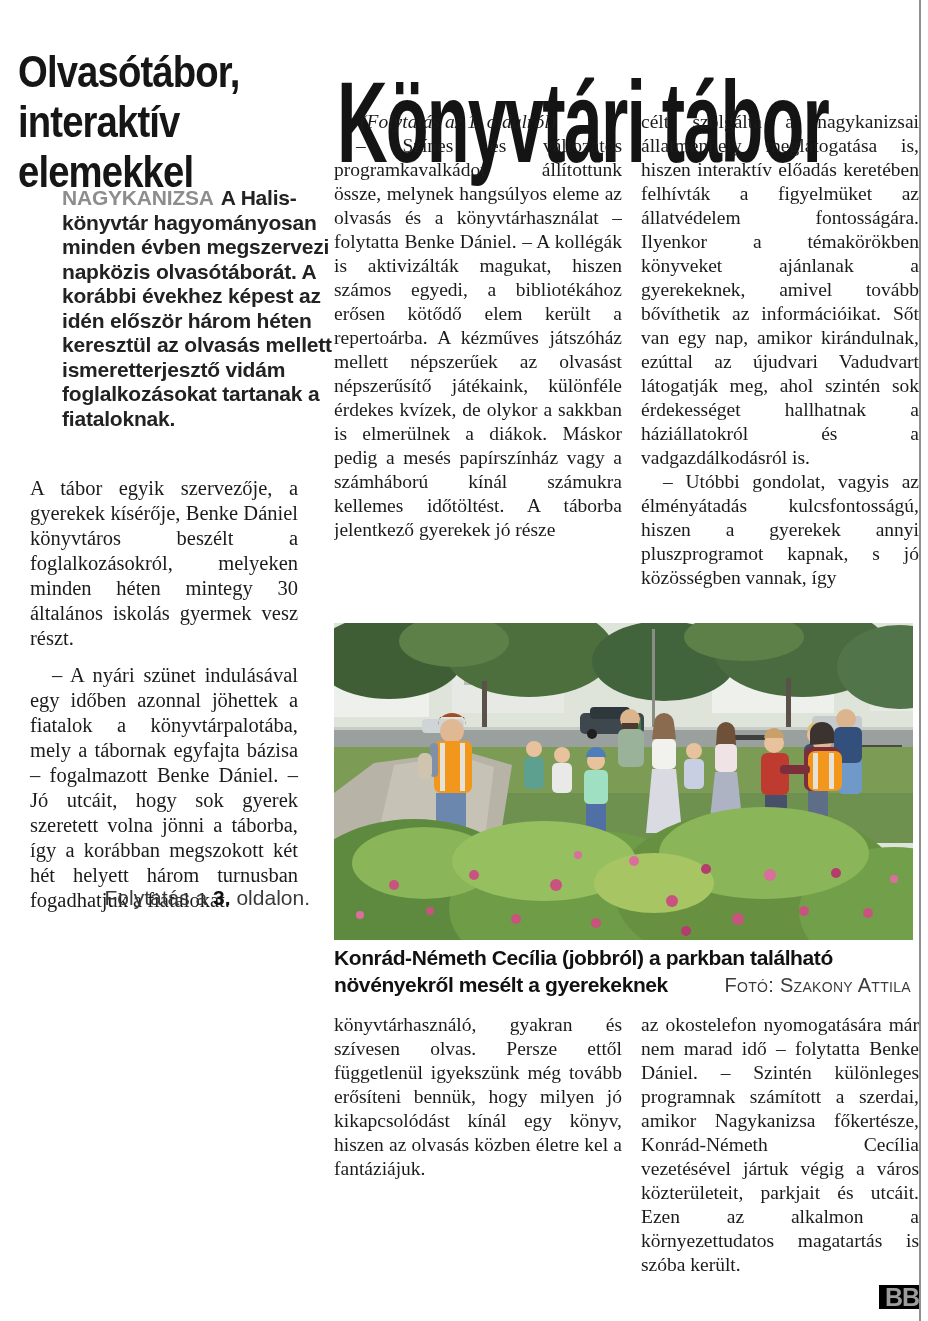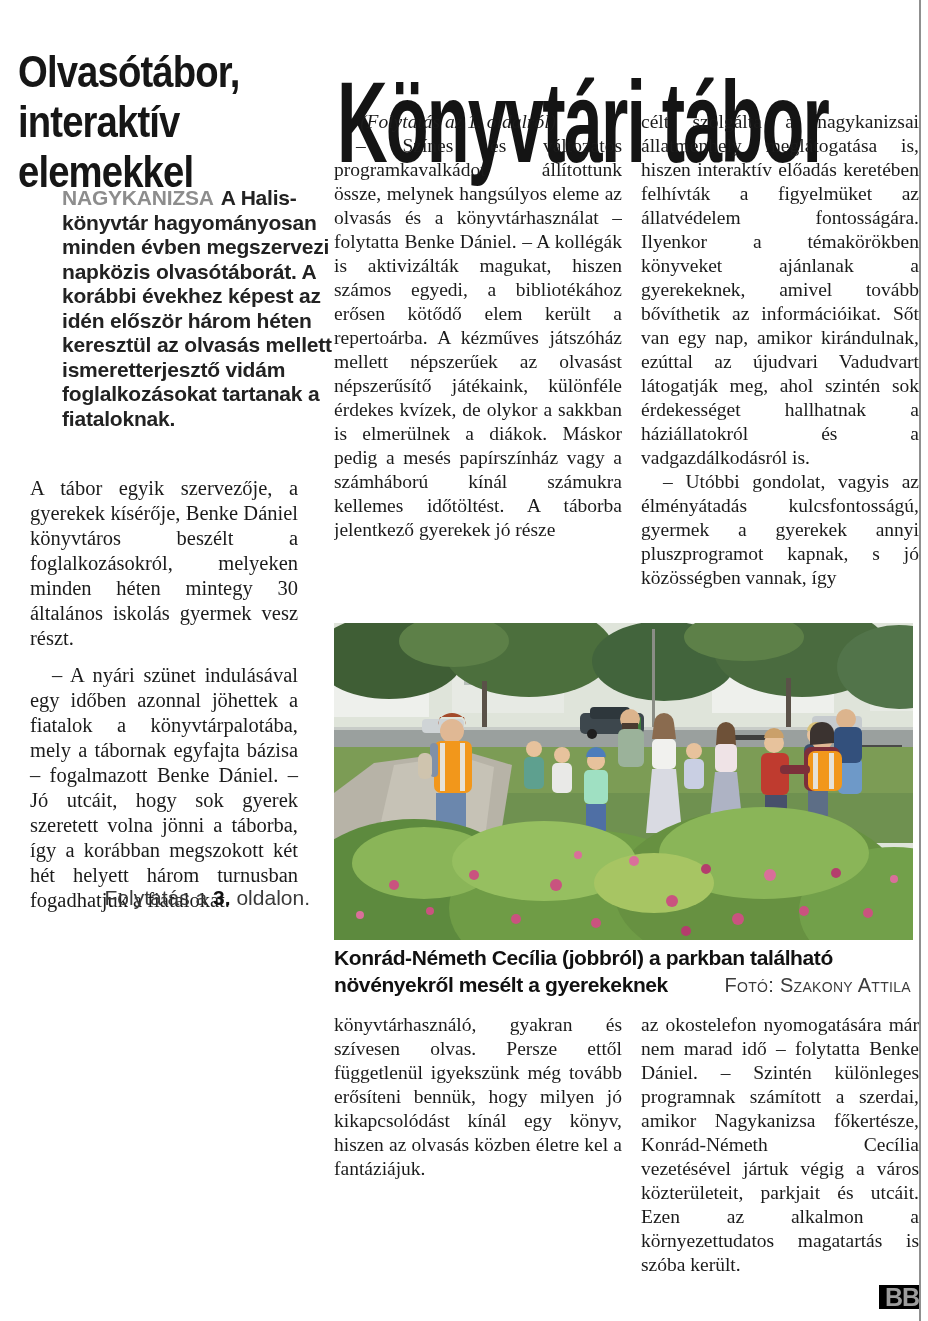--- a/index.html
+++ b/index.html
@@ -78,21 +78,21 @@
 
 <h1 class="abs main-headline">Könyvtári tábor</h1>
 
 <div class="abs col col1-top">
   <p class="cont-note">(Folytatás az 1. oldalról)</p>
   <p class="p-indent">– Színes és változatos programkavalkádot állítottunk össze, melynek hangsúlyos eleme az olvasás és a könyvtárhasználat – folytatta Benke Dániel. – A kollégák is aktivizálták magukat, hiszen számos egyedi, a bibliotékához erősen kötődő elem került a repertoárba. A kézműves játszóház mellett népszerűek az olvasást népszerűsítő játékaink, különféle érdekes kvízek, de olykor a sakkban is elmerülnek a diákok. Máskor pedig a mesés papírszínház vagy a számháború kínál számukra kellemes időtöltést. A táborba jelentkező gyerekek jó része</p>
 </div>
 
 <div class="abs col col2-top">
   <p>célt szolgálta a nagykanizsai állatmenhely meglátogatása is, hiszen interaktív előadás keretében felhívták a figyelmüket az állatvédelem fontosságára. Ilyenkor a témakörökben könyveket ajánlanak a gyerekeknek, amivel tovább bővíthetik az információikat. Sőt van egy nap, amikor kirándulnak, ezúttal az újudvari Vadudvart látogatják meg, ahol szintén sok érdekességet hallhatnak a háziállatokról és a vadgazdálkodásról is.</p>
-  <p class="p-indent">– Utóbbi gondolat, vagyis az élményátadás kulcsfontosságú, gyermek a gyerekek annyi pluszprogramot kapnak, s jó közösségben vannak, így</p>
+  <p class="p-indent">– Utóbbi gondolat, vagyis az élményátadás kulcsfontosságú, hiszen a gyerekek annyi pluszprogramot kapnak, s jó közösségben vannak, így</p>
 </div>
 
 <div class="abs photo">
   <svg viewBox="0 0 579 317" preserveAspectRatio="none">
 
     <rect x="0" y="0" width="579" height="120" fill="#dfe4da"></rect>
     <g>
       <rect x="0" y="22" width="95" height="72" fill="#eef0ec"></rect>
       <rect x="118" y="28" width="112" height="62" fill="#e7eae4"></rect>
       <rect x="378" y="16" width="122" height="74" fill="#eef0ec"></rect>

